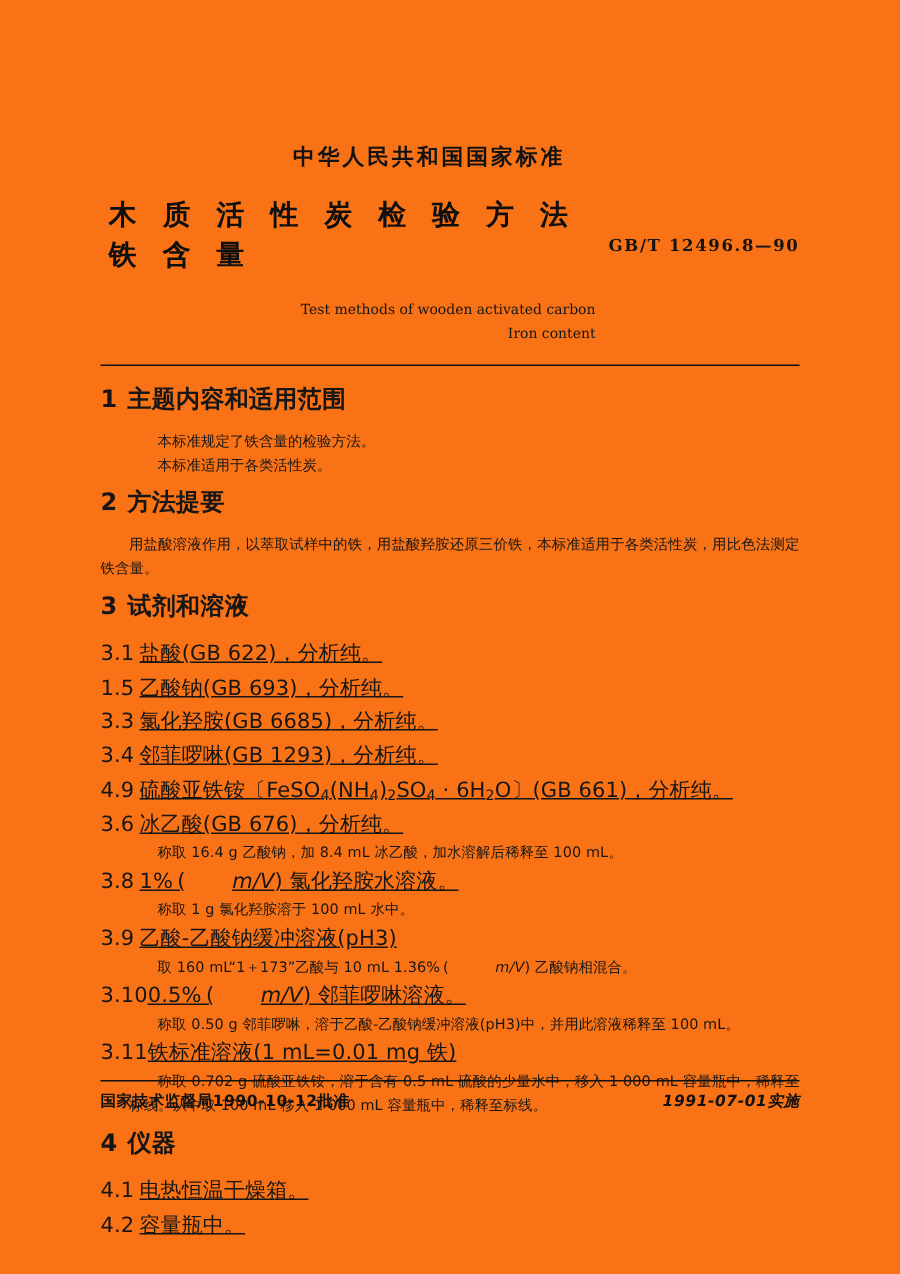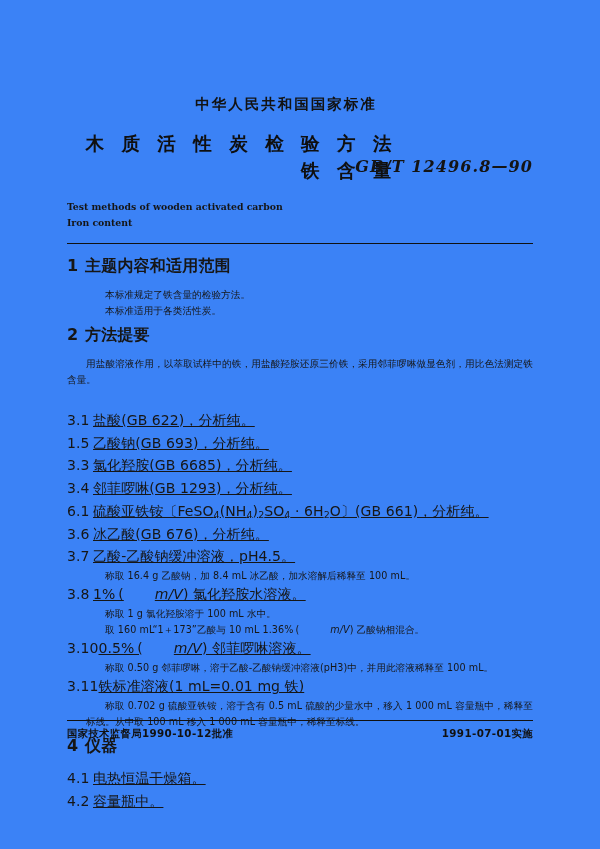--- a/index.html
+++ b/index.html
@@ -14,21 +14,21 @@
     font-family: "DejaVu Sans", sans-serif;
     color: #1a1a1a;
     overflow: hidden;
   }
 
   .page {
     position: absolute;
     left: 0; top: 0;
     width: 600px;
     height: 849px;
-    background: #3b82f6;
+    background: #f97316;
   }
 
   
   .header {
     position: absolute;
     left: 67px;
     top: 95px;
     width: 466px;
   }
 
@@ -43,48 +43,47 @@
   }
 
   .title-row {
     position: relative;
     margin-top: 17px;
     min-height: 56px;
   }
 
   .title-main {
     width: 330px;
-    text-align: right;
+    text-align: left;
     font-size: 18.5px;
     font-weight: bold;
     letter-spacing: 5.5px;
     line-height: 1.45;
     color: #0f0f0f;
     text-indent: 5.5px;
   }
 
   .std-number {
     position: absolute;
     right: 0px;
     top: 26px;
-    font-size: 16px;
+    font-size: 11px;
     font-weight: bold;
     letter-spacing: 1.1px;
     color: #141414;
     white-space: nowrap;
     font-family: "DejaVu Serif", serif;
-    font-style: italic;
   }
 
   .subtitle-en {
     width: 330px;
-    text-align: left;
+    text-align: right;
     margin-top: 12px;
     font-size: 9.3px;
-    font-weight: bold;
+    font-weight: normal;
     line-height: 1.75;
     color: #151515;
     font-family: "DejaVu Serif", serif;
   }
 
   
   .rule-top {
     position: absolute;
     left: 67px;
     top: 243px;
@@ -178,20 +177,21 @@
     top: 0;
     letter-spacing: 0.4px;
     white-space: nowrap;
   }
   .footer-right {
     position: absolute;
     right: 0;
     top: 0;
     letter-spacing: 0.4px;
     white-space: nowrap;
+    font-style: italic;
   }
 </style>
 </head>
 <body>
 
 <div class="page">
 
   <div class="header">
     <div class="org-line">中华人民共和国国家标准</div>
 
@@ -215,36 +215,37 @@
 
     <div class="sec-head"><span class="num">1</span><span>主题内容和适用范围</span></div>
     <div class="gap-m"></div>
     <div class="subpara">本标准规定了铁含量的检验方法。</div>
     <div class="subpara">本标准适用于各类活性炭。</div>
 
     <div class="gap-s"></div>
 
     <div class="sec-head"><span class="num">2</span><span>方法提要</span></div>
     <div class="gap-m"></div>
-    <div class="para">用盐酸溶液作用，以萃取试样中的铁，用盐酸羟胺还原三价铁，采用邻菲啰啉做显色剂，用比色法测定铁含量。</div>
+    <div class="para">用盐酸溶液作用，以萃取试样中的铁，用盐酸羟胺还原三价铁，本标准适用于各类活性炭，用比色法测定铁含量。</div>
 
     <div class="gap-s"></div>
 
+    <div class="sec-head"><span class="num">3</span><span>试剂和溶液</span></div>
     <div class="gap-m"></div>
 
     <div class="item"><span class="inum">3.1</span><span>盐酸(GB 622)，分析纯。</span></div>
     <div class="item"><span class="inum">1.5</span><span>乙酸钠(GB 693)，分析纯。</span></div>
     <div class="item"><span class="inum">3.3</span><span>氯化羟胺(GB 6685)，分析纯。</span></div>
     <div class="item"><span class="inum">3.4</span><span>邻菲啰啉(GB 1293)，分析纯。</span></div>
-    <div class="item"><span class="inum">6.1</span><span>硫酸亚铁铵〔FeSO<sub>4</sub>(NH<sub>4</sub>)<sub>2</sub>SO<sub>4</sub> · 6H<sub>2</sub>O〕(GB 661)，分析纯。</span></div>
+    <div class="item"><span class="inum">4.9</span><span>硫酸亚铁铵〔FeSO<sub>4</sub>(NH<sub>4</sub>)<sub>2</sub>SO<sub>4</sub> · 6H<sub>2</sub>O〕(GB 661)，分析纯。</span></div>
     <div class="item"><span class="inum">3.6</span><span>冰乙酸(GB 676)，分析纯。</span></div>
-    <div class="item"><span class="inum">3.7</span><span>乙酸-乙酸钠缓冲溶液，pH4.5。</span></div>
     <div class="subpara">称取 16.4 g 乙酸钠，加 8.4 mL 冰乙酸，加水溶解后稀释至 100 mL。</div>
     <div class="item"><span class="inum">3.8</span><span>1% (<span class="it">m/V</span>) 氯化羟胺水溶液。</span></div>
     <div class="subpara">称取 1 g 氯化羟胺溶于 100 mL 水中。</div>
+    <div class="item"><span class="inum">3.9</span><span>乙酸-乙酸钠缓冲溶液(pH3)</span></div>
     <div class="subpara">取 160 mL“1＋173”乙酸与 10 mL 1.36% (<span class="it">m/V</span>) 乙酸钠相混合。</div>
     <div class="item wide"><span class="inum">3.10</span><span>0.5% (<span class="it">m/V</span>) 邻菲啰啉溶液。</span></div>
     <div class="subpara">称取 0.50 g 邻菲啰啉，溶于乙酸-乙酸钠缓冲溶液(pH3)中，并用此溶液稀释至 100 mL。</div>
     <div class="item wide"><span class="inum">3.11</span><span>铁标准溶液(1 mL=0.01 mg 铁)</span></div>
     <div class="subpara">称取 0.702 g 硫酸亚铁铵，溶于含有 0.5 mL 硫酸的少量水中，移入 1 000 mL 容量瓶中，稀释至标线。从中取 100 mL 移入 1 000 mL 容量瓶中，稀释至标线。</div>
 
     <div class="gap-s"></div>
 
     <div class="sec-head"><span class="num">4</span><span>仪器</span></div>
     <div class="gap-m"></div>

